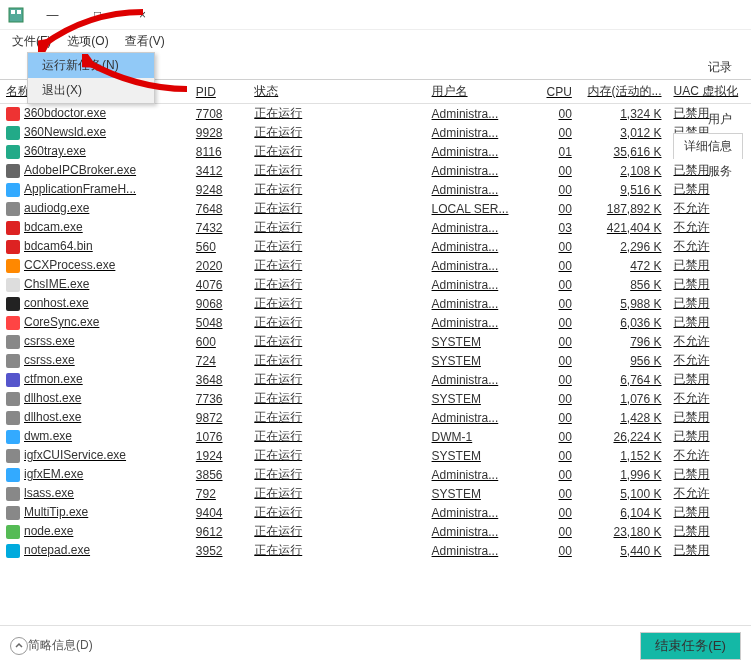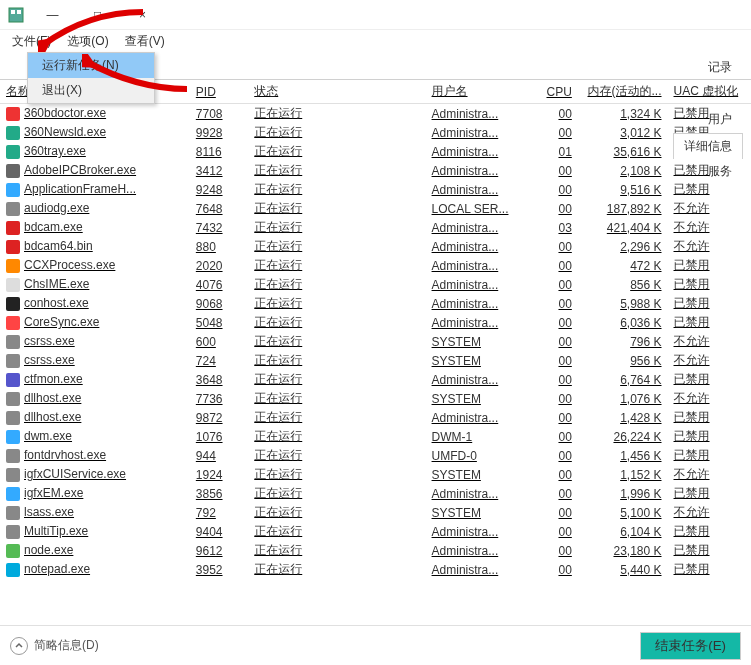--- a/index.html
+++ b/index.html
@@ -25,21 +25,21 @@
     .proc-table td.num { text-align: right; }
     .proc-icon { width: 14px; height: 14px; display: inline-block; vertical-align: middle; margin-right: 4px; border-radius: 2px; }
     .col-name { width: 182px; max-width: 182px; }
     .col-pid { width: 56px; }
     .col-status { width: 170px; }
     .col-user { width: 106px; }
     .col-cpu { width: 40px; }
     .col-mem { width: 86px; }
     .col-uac { width: 80px; }
     .statusbar { position: absolute; bottom: 0; left: 0; right: 0; height: 40px; display: flex; align-items: center; justify-content: space-between; padding: 0 10px; border-top: 1px solid #e0e0e0; background: #fff; }
-    .fewer-details { display: flex; align-items: center; gap: 6px; cursor: pointer; color: #555; }
+    .fewer-details { display: flex; align-items: center; gap: 0; cursor: pointer; color: #555; }
     .end-task { padding: 4px 14px; border: 1px solid #ccc; background: #14b8a6; cursor: pointer; color: #333; }
     .arrow { position: absolute; z-index: 200; pointer-events: none; }
     .arrow1 { top: 7px; left: 38px; width: 110px; height: 45px; }
     .arrow2 { top: 54px; left: 82px; width: 110px; height: 40px; }
     .chevron { width: 18px; height: 18px; border: 1px solid #999; border-radius: 50%; display: flex; align-items: center; justify-content: center; }
   </style>
 </head>
 <body>
 
 <div class="titlebar">
@@ -148,21 +148,21 @@
           <td class="col-name"><span class="proc-icon" style="background:#d22"></span><span>bdcam.exe</span></td>
           <td class="col-pid">7432</td>
           <td class="col-status">正在运行</td>
           <td class="col-user">Administra...</td>
           <td class="col-cpu num">03</td>
           <td class="col-mem num">421,404 K</td>
           <td class="col-uac">不允许</td>
         </tr>
         <tr>
           <td class="col-name"><span class="proc-icon" style="background:#d22"></span><span>bdcam64.bin</span></td>
-          <td class="col-pid">880</td>
+          <td class="col-pid">560</td>
           <td class="col-status">正在运行</td>
           <td class="col-user">Administra...</td>
           <td class="col-cpu num">00</td>
           <td class="col-mem num">2,296 K</td>
           <td class="col-uac">不允许</td>
         </tr>
         <tr>
           <td class="col-name"><span class="proc-icon" style="background:#f80"></span><span>CCXProcess.exe</span></td>
           <td class="col-pid">2020</td>
           <td class="col-status">正在运行</td>
@@ -243,29 +243,20 @@
           <td class="col-mem num">1,428 K</td>
           <td class="col-uac">已禁用</td>
         </tr>
         <tr>
           <td class="col-name"><span class="proc-icon" style="background:#3af"></span><span>dwm.exe</span></td>
           <td class="col-pid">1076</td>
           <td class="col-status">正在运行</td>
           <td class="col-user">DWM-1</td>
           <td class="col-cpu num">00</td>
           <td class="col-mem num">26,224 K</td>
-          <td class="col-uac">已禁用</td>
-        </tr>
-        <tr>
-          <td class="col-name"><span class="proc-icon" style="background:#888"></span><span>fontdrvhost.exe</span></td>
-          <td class="col-pid">944</td>
-          <td class="col-status">正在运行</td>
-          <td class="col-user">UMFD-0</td>
-          <td class="col-cpu num">00</td>
-          <td class="col-mem num">1,456 K</td>
           <td class="col-uac">已禁用</td>
         </tr>
         <tr>
           <td class="col-name"><span class="proc-icon" style="background:#888"></span><span>igfxCUIService.exe</span></td>
           <td class="col-pid">1924</td>
           <td class="col-status">正在运行</td>
           <td class="col-user">SYSTEM</td>
           <td class="col-cpu num">00</td>
           <td class="col-mem num">1,152 K</td>
           <td class="col-uac">不允许</td>

